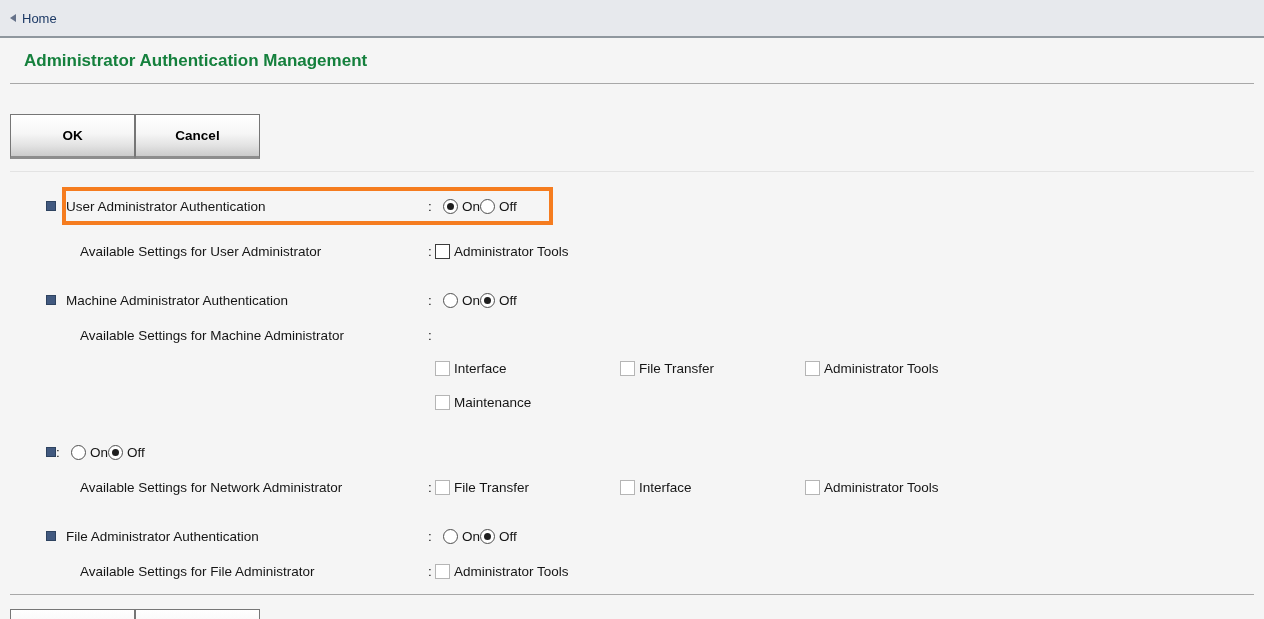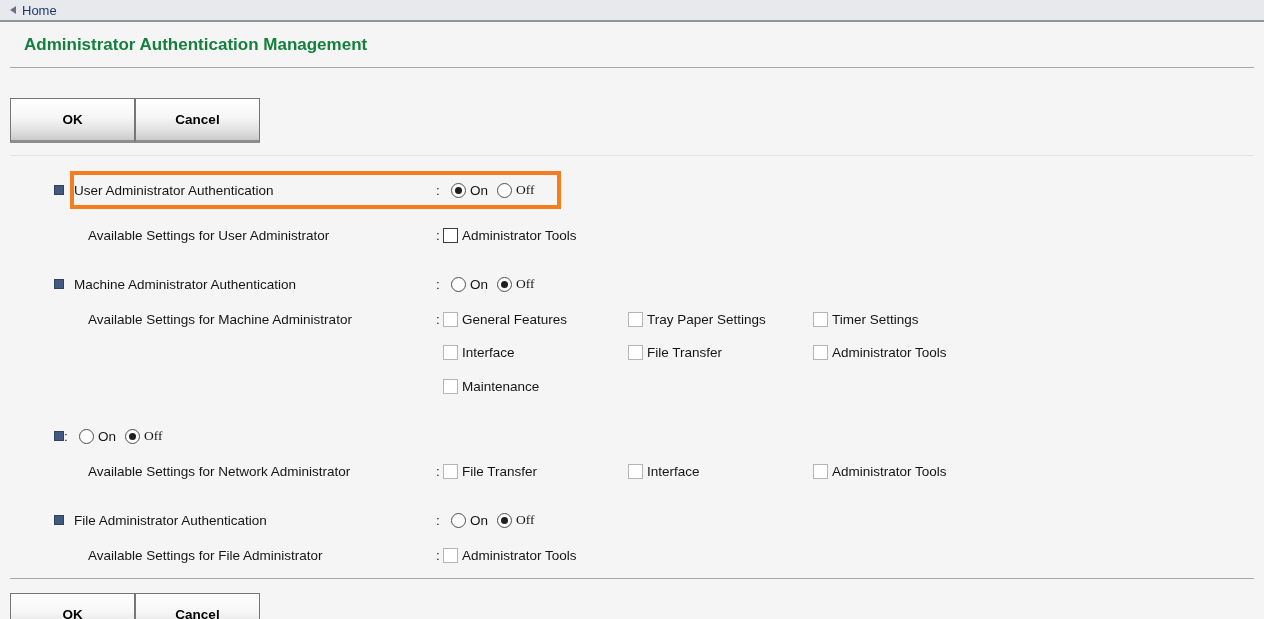--- a/index.html
+++ b/index.html
@@ -7,21 +7,21 @@
   body {
     background: #f5f5f5;
     font-family: "Liberation Sans", sans-serif;
     font-size: 13.5px;
     color: #151515;
     overflow: hidden;
   }
 
   
   .topbar {
-    height: 22px;
+    height: 38px;
     background: #e7e9ed;
     border-bottom: 2px solid #8f979e;
     display: flex;
     align-items: center;
     padding-left: 10px;
   }
   .home-link {
     display: inline-flex;
     align-items: center;
     gap: 6px;
@@ -57,21 +57,21 @@
     font-size: 13.5px;
     font-weight: bold;
     color: #000;
     background: linear-gradient(180deg, #ffffff 0%, #f6f6f6 45%, #e2e2e2 75%, #cbcbcb 100%);
     border: 1px solid #767676;
     border-bottom: 3px solid #8d8d8d;
     cursor: pointer;
   }
 
   
-  .sections { margin-top: 15px; padding-left: 8px; }
+  .sections { margin-top: 15px; }
   .row { display: flex; align-items: center; min-height: 18px; }
   .bullet {
     width: 10px; height: 10px;
     background: #41597f;
     border: 1px solid #2e4360;
     margin-left: 46px;
     flex: 0 0 auto;
   }
   .sec-label { margin-left: 10px; width: 362px; flex: 0 0 auto; }
   .sub-label { margin-left: 80px; width: 348px; flex: 0 0 auto; }
@@ -81,21 +81,21 @@
   .hl-box {
     position: absolute;
     left: 62px; top: 0;
     width: 491px; height: 38px;
     border: 4px solid #f57c1f;
     pointer-events: none;
   }
 
   .radio-group { display: flex; align-items: center; padding-left: 8px; }
   .radio-option { display: inline-flex; align-items: center; cursor: pointer; }
-  .radio-option + .radio-option { margin-left: 9px; font-family: Liberation Serif, serif; }
+  .radio-option + .radio-option { margin-left: 0; }
   .radio-circle {
     width: 15px; height: 15px;
     border: 1px solid #4f4f4f;
     border-radius: 50%;
     background: #fff;
     position: relative;
     flex: 0 0 auto;
   }
   .radio-circle.checked::after {
     content: "";
@@ -185,34 +185,20 @@
         </span>
         <span class="radio-option">
           <span class="radio-circle checked"></span>
           <span class="radio-text">Off</span>
         </span>
       </span>
     </div>
     <div class="row avail-row">
       <span class="sub-label">Available Settings for Machine Administrator</span>
       <span class="colon">:</span>
-      <span class="opts">
-        <span class="opt disabled">
-          <span class="cb"></span>
-          <span class="opt-text">General Features</span>
-        </span>
-        <span class="opt disabled">
-          <span class="cb"></span>
-          <span class="opt-text">Tray Paper Settings</span>
-        </span>
-        <span class="opt disabled">
-          <span class="cb"></span>
-          <span class="opt-text">Timer Settings</span>
-        </span>
-      </span>
     </div>
     <div class="row cont-row">
       <span class="opts">
         <span class="opt disabled">
           <span class="cb"></span>
           <span class="opt-text">Interface</span>
         </span>
         <span class="opt disabled">
           <span class="cb"></span>
           <span class="opt-text">File Transfer</span>

